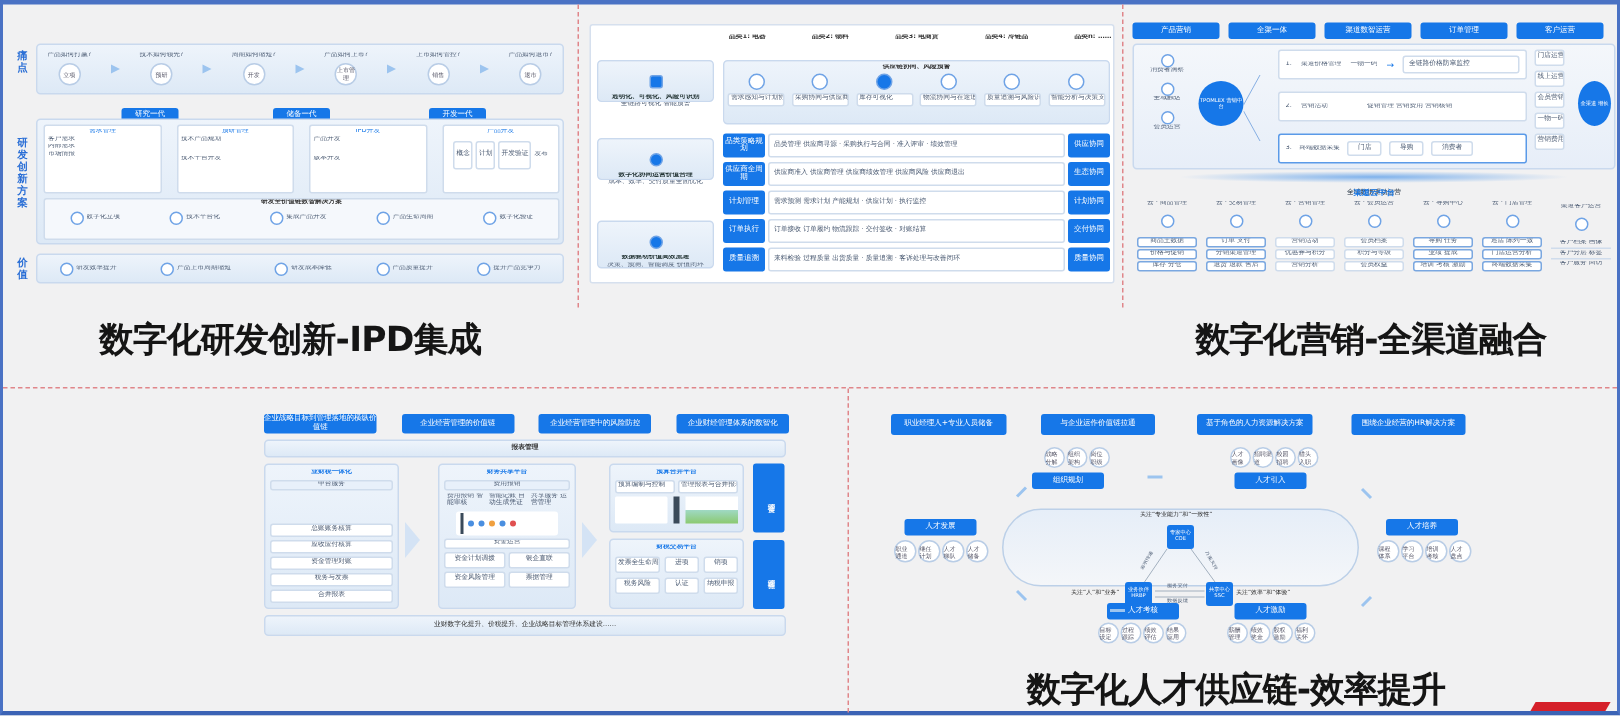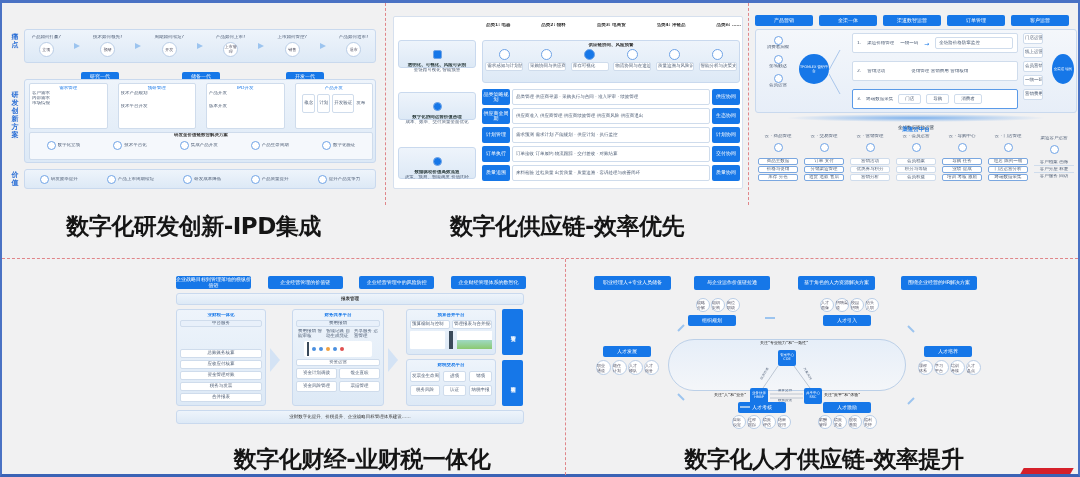--- a/index.html
+++ b/index.html
@@ -204,21 +204,20 @@
           <div class="tiny card" style="flex:1;height:16px;padding:5px 3px">订单接收 订单履约 物流跟踪 · 交付签收 · 对账结算</div>
           <div class="bluebtn" style="width:28px;height:16px">交付协同</div>
         </div>
       <div class="row" style="height:18px;gap:2px">
           <div class="bluebtn" style="width:28px;height:16px">质量追溯</div>
           <div class="tiny card" style="flex:1;height:16px;padding:5px 3px">来料检验 过程质量 出货质量 · 质量追溯 · 客诉处理与改善闭环</div>
           <div class="bluebtn" style="width:28px;height:16px">质量协同</div>
         </div>
     </div>
   </div>
-  <div class="caption" style="left:384px;top:208px;width:362px">数字化供应链-效率优先</div>
 
   <div class="panel" style="left:753px;top:12px;width:322px;height:178px">
     <div class="row" style="gap:6px">
       <div class="bluebtn" style="width:58px;height:11px">产品营销</div>
       <div class="bluebtn" style="width:58px;height:11px">全渠一体</div>
       <div class="bluebtn" style="width:58px;height:11px">渠道数智运营</div>
       <div class="bluebtn" style="width:58px;height:11px">订单管理</div>
       <div class="bluebtn" style="width:58px;height:11px">客户运营</div>
     </div>
     <div class="lightband" style="position:absolute;left:0;top:14px;width:322px;height:84px;background:linear-gradient(#f4f7fb,#e7eef8)">
@@ -268,20 +267,21 @@
     <div class="row" style="position:absolute;left:0;top:119px;width:322px;justify-content:space-around">
       <div style="text-align:center;width:40px"><div class="tiny">云 · 商品管理</div><span class="icon-c" style="margin:2px 0"></span><div class="tiny card" style="margin-bottom:1px;border-color:#7aa7e0">商品主数据</div><div class="tiny card" style="margin-bottom:1px;border-color:#7aa7e0">价格与促销</div><div class="tiny card" style="border-color:#7aa7e0">库存 分仓</div></div>
       <div style="text-align:center;width:40px"><div class="tiny">云 · 交易管理</div><span class="icon-c" style="margin:2px 0"></span><div class="tiny card" style="margin-bottom:1px;border-color:#7aa7e0">订单 支付</div><div class="tiny card" style="margin-bottom:1px;border-color:#7aa7e0">分销渠道管理</div><div class="tiny card" style="border-color:#7aa7e0">退货 退款 售后</div></div>
       <div style="text-align:center;width:40px"><div class="tiny">云 · 营销管理</div><span class="icon-c" style="margin:2px 0"></span><div class="tiny card" style="margin-bottom:1px">营销活动</div><div class="tiny card" style="margin-bottom:1px">优惠券与积分</div><div class="tiny card">营销分析</div></div>
       <div style="text-align:center;width:40px"><div class="tiny">云 · 会员运营</div><span class="icon-c" style="margin:2px 0"></span><div class="tiny card" style="margin-bottom:1px">会员档案</div><div class="tiny card" style="margin-bottom:1px">积分与等级</div><div class="tiny card">会员权益</div></div>
       <div style="text-align:center;width:40px"><div class="tiny">云 · 导购中心</div><span class="icon-c" style="margin:2px 0"></span><div class="tiny card" style="margin-bottom:1px;border-color:#7aa7e0">导购 任务</div><div class="tiny card" style="margin-bottom:1px;border-color:#7aa7e0">业绩 提成</div><div class="tiny card" style="border-color:#7aa7e0">培训 考核 激励</div></div>
       <div style="text-align:center;width:40px"><div class="tiny">云 · 门店管理</div><span class="icon-c" style="margin:2px 0"></span><div class="tiny card" style="margin-bottom:1px;border-color:#7aa7e0">巡店 陈列一致</div><div class="tiny card" style="margin-bottom:1px;border-color:#7aa7e0">门店运营分析</div><div class="tiny card" style="border-color:#7aa7e0">终端数据采集</div></div>
       <div style="text-align:center;width:40px"><div class="tiny">渠道客户运营</div><span class="icon-c" style="margin:2px 0"></span><div class="tiny" style="margin-bottom:1px;border-bottom:1px solid #cfdcec">客户档案 画像</div><div class="tiny" style="margin-bottom:1px;border-bottom:1px solid #cfdcec">客户分层 标签</div><div class="tiny">客户服务 回访</div></div>
     </div>
   </div>
+  <div class="caption" style="left:747px;top:208px;width:330px">数字化营销-全渠道融合</div>
 
   <div class="panel" style="left:174px;top:273px;width:350px;height:148px">
     <div class="row" style="justify-content:space-between">
       <div class="bluebtn" style="width:75px;height:13px">企业战略目标到管理落地的横纵价值链</div>
       <div class="bluebtn" style="width:75px;height:13px">企业经营管理的价值链</div>
       <div class="bluebtn" style="width:75px;height:13px">企业经营管理中的风险防控</div>
       <div class="bluebtn" style="width:75px;height:13px">企业财经管理体系的数智化</div>
     </div>
     <div class="lightband tiny" style="position:absolute;left:0;top:17px;width:348px;height:12px;text-align:center;padding-top:3px;font-weight:bold;color:#333">报表管理</div>
 
@@ -349,21 +349,20 @@
         <span class="tiny card" style="padding:2px 1px;text-align:center">销项</span>
         <span class="tiny card" style="padding:2px 1px;text-align:center">税务风险</span>
         <span class="tiny card" style="padding:2px 1px;text-align:center">认证</span>
         <span class="tiny card" style="padding:2px 1px;text-align:center">纳税申报</span>
       </div>
     </div>
     <div class="bluebtn" style="position:absolute;left:326px;top:33px;width:21px;height:46px;writing-mode:vertical-rl">资金管理</div>
     <div class="bluebtn" style="position:absolute;left:326px;top:84px;width:21px;height:46px;writing-mode:vertical-rl">税务管理</div>
     <div class="lightband tiny" style="position:absolute;left:0;top:134px;width:348px;height:14px;text-align:center;padding-top:4px;color:#333">业财数字化提升、价税提升、企业战略目标管理体系建设……</div>
   </div>
-  <div class="caption" style="left:150px;top:441px;width:420px">数字化财经-业财税一体化</div>
 
   <div class="panel" style="left:588px;top:273px;width:400px;height:158px">
     <div class="bluebtn" style="position:absolute;left:4px;top:0;width:77px;height:14px">职业经理人+专业人员储备</div>
     <div class="bluebtn" style="position:absolute;left:104px;top:0;width:76px;height:14px">与企业运作价值链拉通</div>
     <div class="bluebtn" style="position:absolute;left:208px;top:0;width:77px;height:14px">基于角色的人力资源解决方案</div>
     <div class="bluebtn" style="position:absolute;left:311px;top:0;width:76px;height:14px">围绕企业经营的HR解决方案</div>
 
     <div style="position:absolute;left:78px;top:63px;width:238px;height:52px;border:1px solid #bcd0e8;border-radius:26px;background:linear-gradient(#e6eef8,#f4f6f9)"></div>
 
     <div style="position:absolute;left:106px;top:22px">

